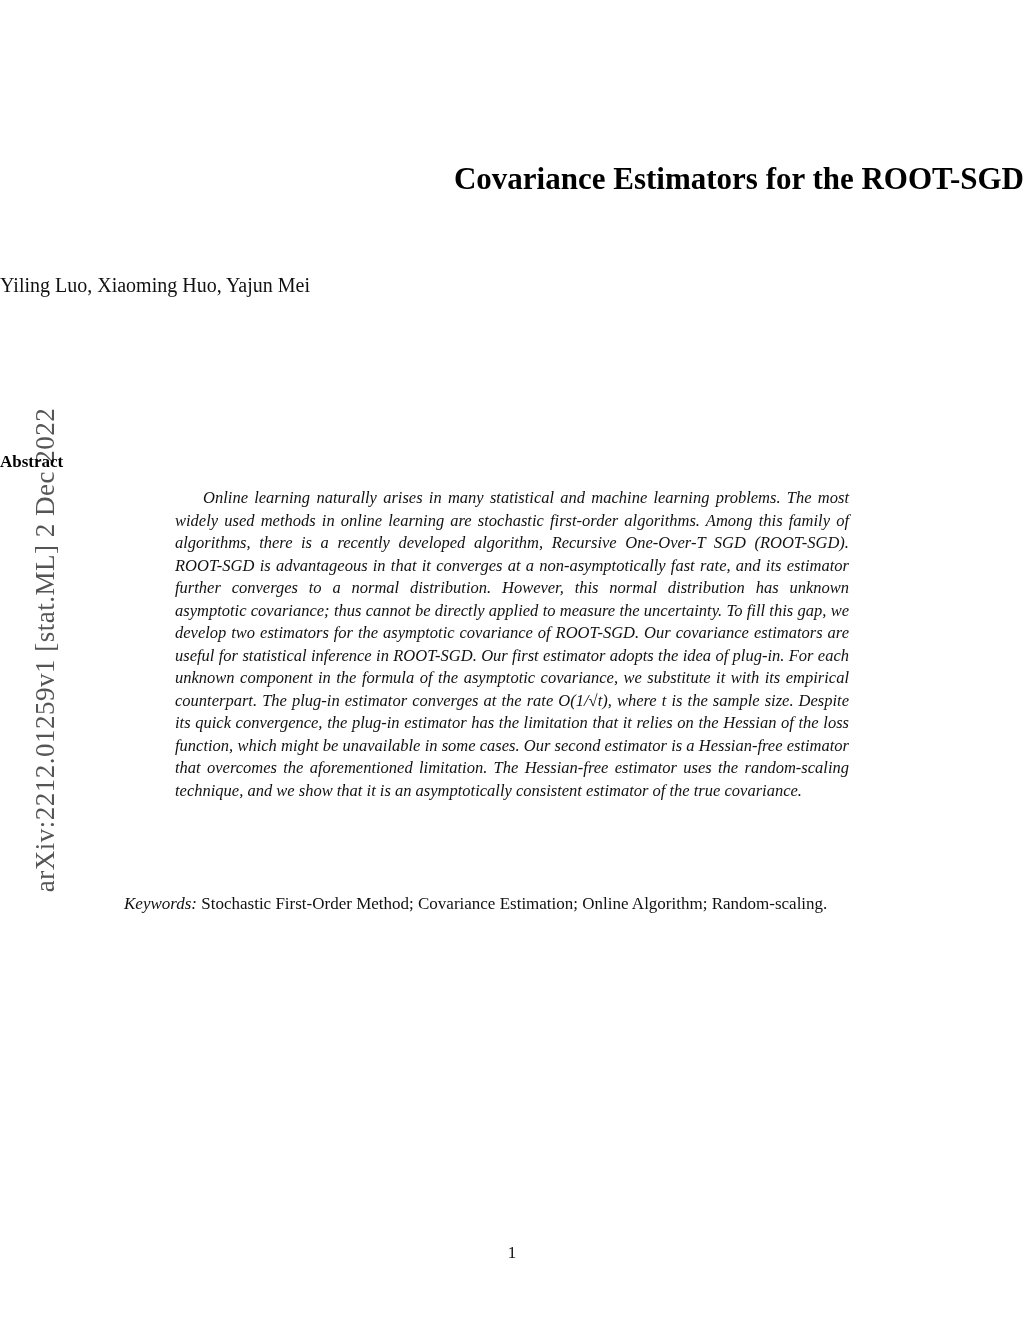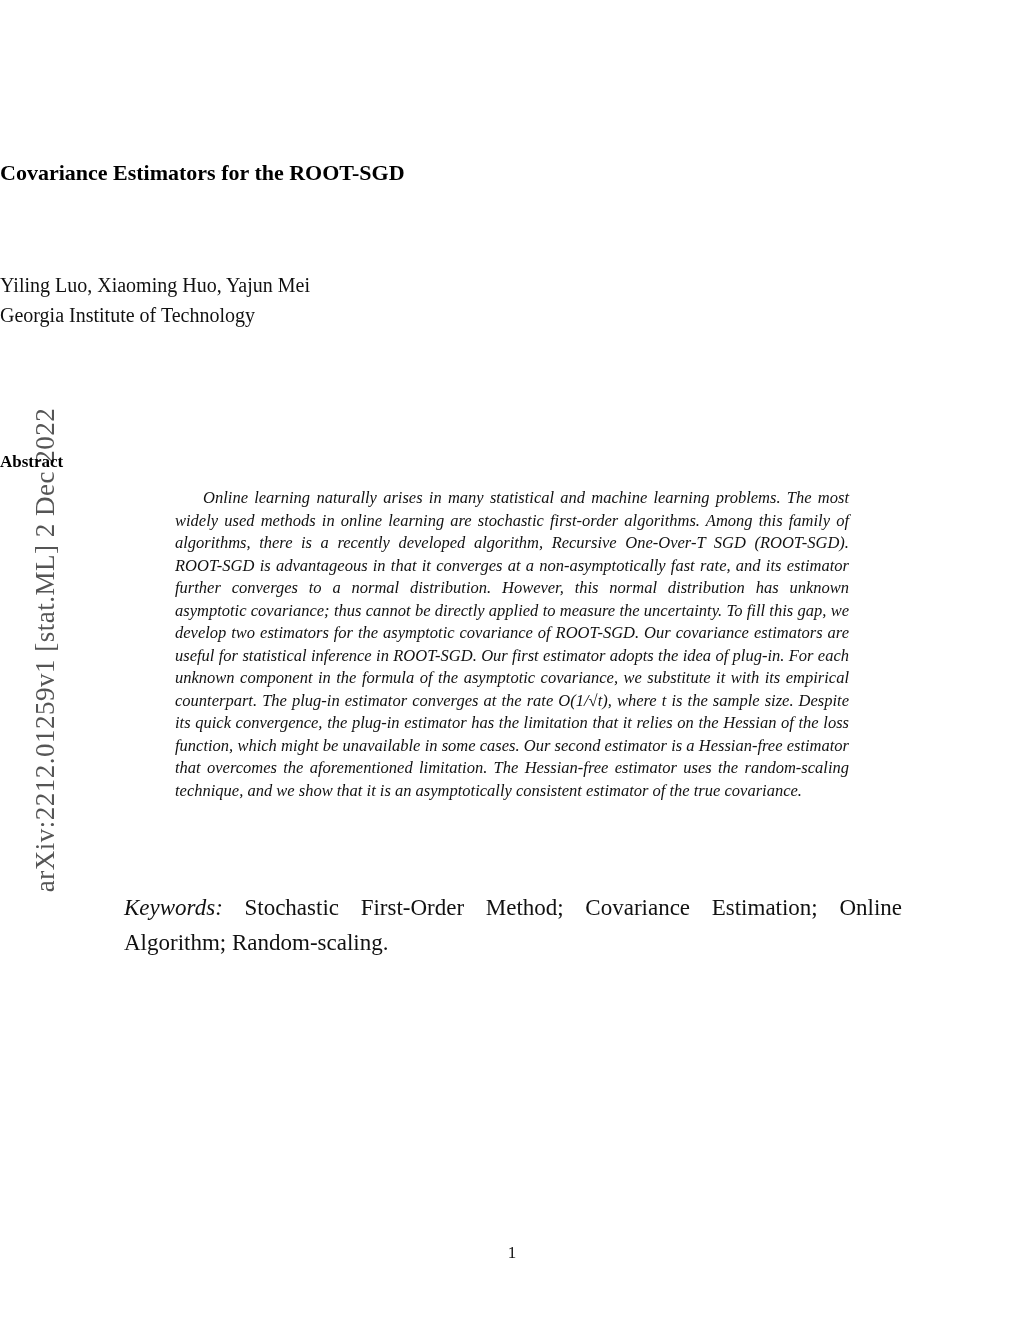--- a/index.html
+++ b/index.html
@@ -12,23 +12,23 @@
     background: #ffffff;
     font-family: "Liberation Serif", serif;
     color: #111111;
     overflow: hidden;
   }
   .title {
     position: absolute;
     top: 158px;
     left: 0;
     width: 100%;
-    text-align: left;
+    text-align: right;
     font-weight: bold;
-    font-size: 22px;
+    font-size: 31px;
     line-height: 1.34;
     color: #000000;
   }
   .authors-block {
     position: absolute;
     top: 270px;
     left: 0;
     width: 100%;
     text-align: left;
     font-size: 20px;
@@ -55,21 +55,21 @@
     text-align: justify;
     text-indent: 1.7em;
     color: #111111;
     font-style: italic;
   }
   .keywords {
     position: absolute;
     top: 891px;
     left: 124px;
     width: 778px;
-    font-size: 23px;
+    font-size: 17px;
     line-height: 1.5;
     text-align: justify;
     color: #111111;
   }
   .kw-label { font-style: italic; }
   .arxiv-stamp {
     position: absolute;
     left: 45px;
     top: 650px;
     transform: translate(-50%, -50%) rotate(-90deg);
@@ -95,21 +95,20 @@
 <div class="page">
 
   <div class="arxiv-stamp">arXiv:2212.01259v1  [stat.ML]  2 Dec 2022</div>
 
   <div class="title">
     <div>Covariance Estimators for the ROOT-SGD</div>
   </div>
 
   <div class="authors-block">
     <div>Yiling Luo, Xiaoming Huo, Yajun Mei</div>
-    <div>Georgia Institute of Technology</div>
   </div>
 
   <div class="abstract-heading">Abstract</div>
 
   <div class="abstract-body">Online learning naturally arises in many statistical and machine learning problems. The most widely used methods in online learning are stochastic first-order algorithms. Among this family of algorithms, there is a recently developed algorithm, Recursive One-Over-T SGD (ROOT-SGD). ROOT-SGD is advantageous in that it converges at a non-asymptotically fast rate, and its estimator further converges to a normal distribution. However, this normal distribution has unknown asymptotic covariance; thus cannot be directly applied to measure the uncertainty. To fill this gap, we develop two estimators for the asymptotic covariance of ROOT-SGD. Our covariance estimators are useful for statistical inference in ROOT-SGD. Our first estimator adopts the idea of plug-in. For each unknown component in the formula of the asymptotic covariance, we substitute it with its empirical counterpart. The plug-in estimator converges at the rate O(1/√t), where t is the sample size. Despite its quick convergence, the plug-in estimator has the limitation that it relies on the Hessian of the loss function, which might be unavailable in some cases. Our second estimator is a Hessian-free estimator that overcomes the aforementioned limitation. The Hessian-free estimator uses the random-scaling technique, and we show that it is an asymptotically consistent estimator of the true covariance.</div>
 
   <div class="keywords">
     <span class="kw-label">Keywords:</span><span> Stochastic First-Order Method; Covariance Estimation; Online Algorithm; Random-scaling.</span>
   </div>
 

